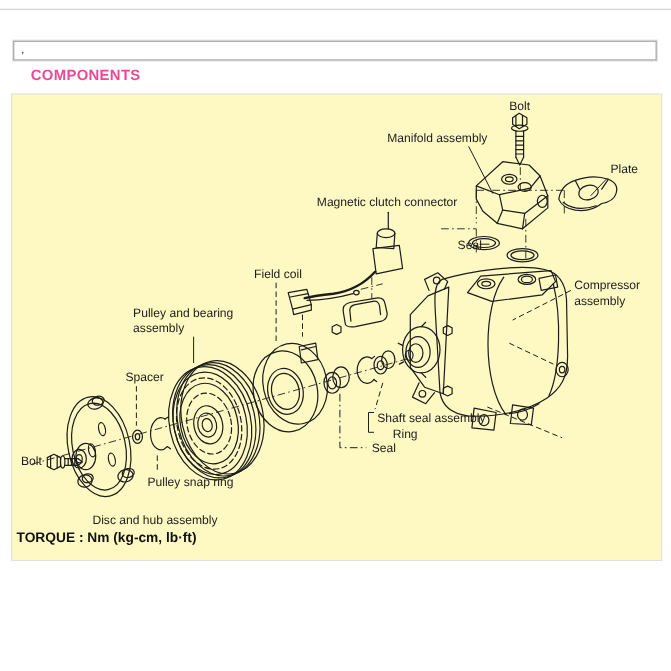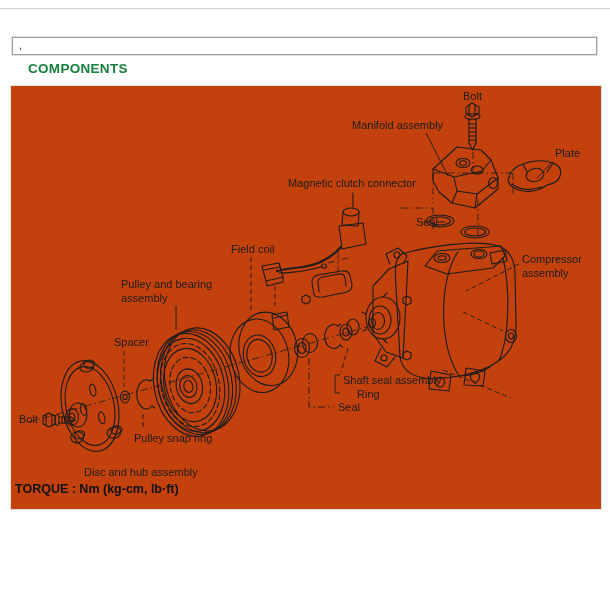--- a/index.html
+++ b/index.html
@@ -3,23 +3,23 @@
 <meta charset="utf-8">
 <style>
   html,body{margin:0;padding:0;background:#ffffff;width:610px;height:610px;
     font-family:"Liberation Sans",sans-serif;position:relative;overflow:hidden;}
   .top-rule{position:absolute;left:0;top:8px;width:610px;height:0;
     border-top:1px solid #cfcfcf;}
   .top-bar{position:absolute;left:12px;top:37px;width:577px;height:16px;
     background:#fff;border:1px solid #9c9c9c;box-shadow:0 0 0 1px #e0e0e0;
     font-size:11px;color:#333;line-height:15px;padding-left:6px;}
   .section-title{position:absolute;left:28px;top:61px;font-size:13.5px;
-    font-weight:bold;color:#15803d;letter-spacing:.3px;}
+    font-weight:bold;color:#ec4899;letter-spacing:.3px;}
   .diagram-frame{position:absolute;left:10px;top:85px;width:590px;height:423px;
-    border:1px solid #e0e0e0;background:#c2410c;}
+    border:1px solid #e0e0e0;background:#fef9c3;}
   .torque-note{position:absolute;left:4px;top:396px;font-size:12.5px;
     font-weight:bold;color:#111;text-align:right;}
   svg{position:absolute;left:0;top:0;}
   .part path,.part ellipse,.part circle,.part polygon,.part line{
     stroke:#1c1c1c;stroke-width:1.1;fill:none;stroke-linejoin:round;stroke-linecap:round;}
   .thin path,.thin ellipse,.thin line{stroke-width:.8;}
   .wfill{fill:#ffffff;}
   .lead{stroke:#1c1c1c;stroke-width:.9;fill:none;}
   .dash{stroke-dasharray:5,3;}
   .dashdot{stroke-dasharray:7,3,1.5,3;}

